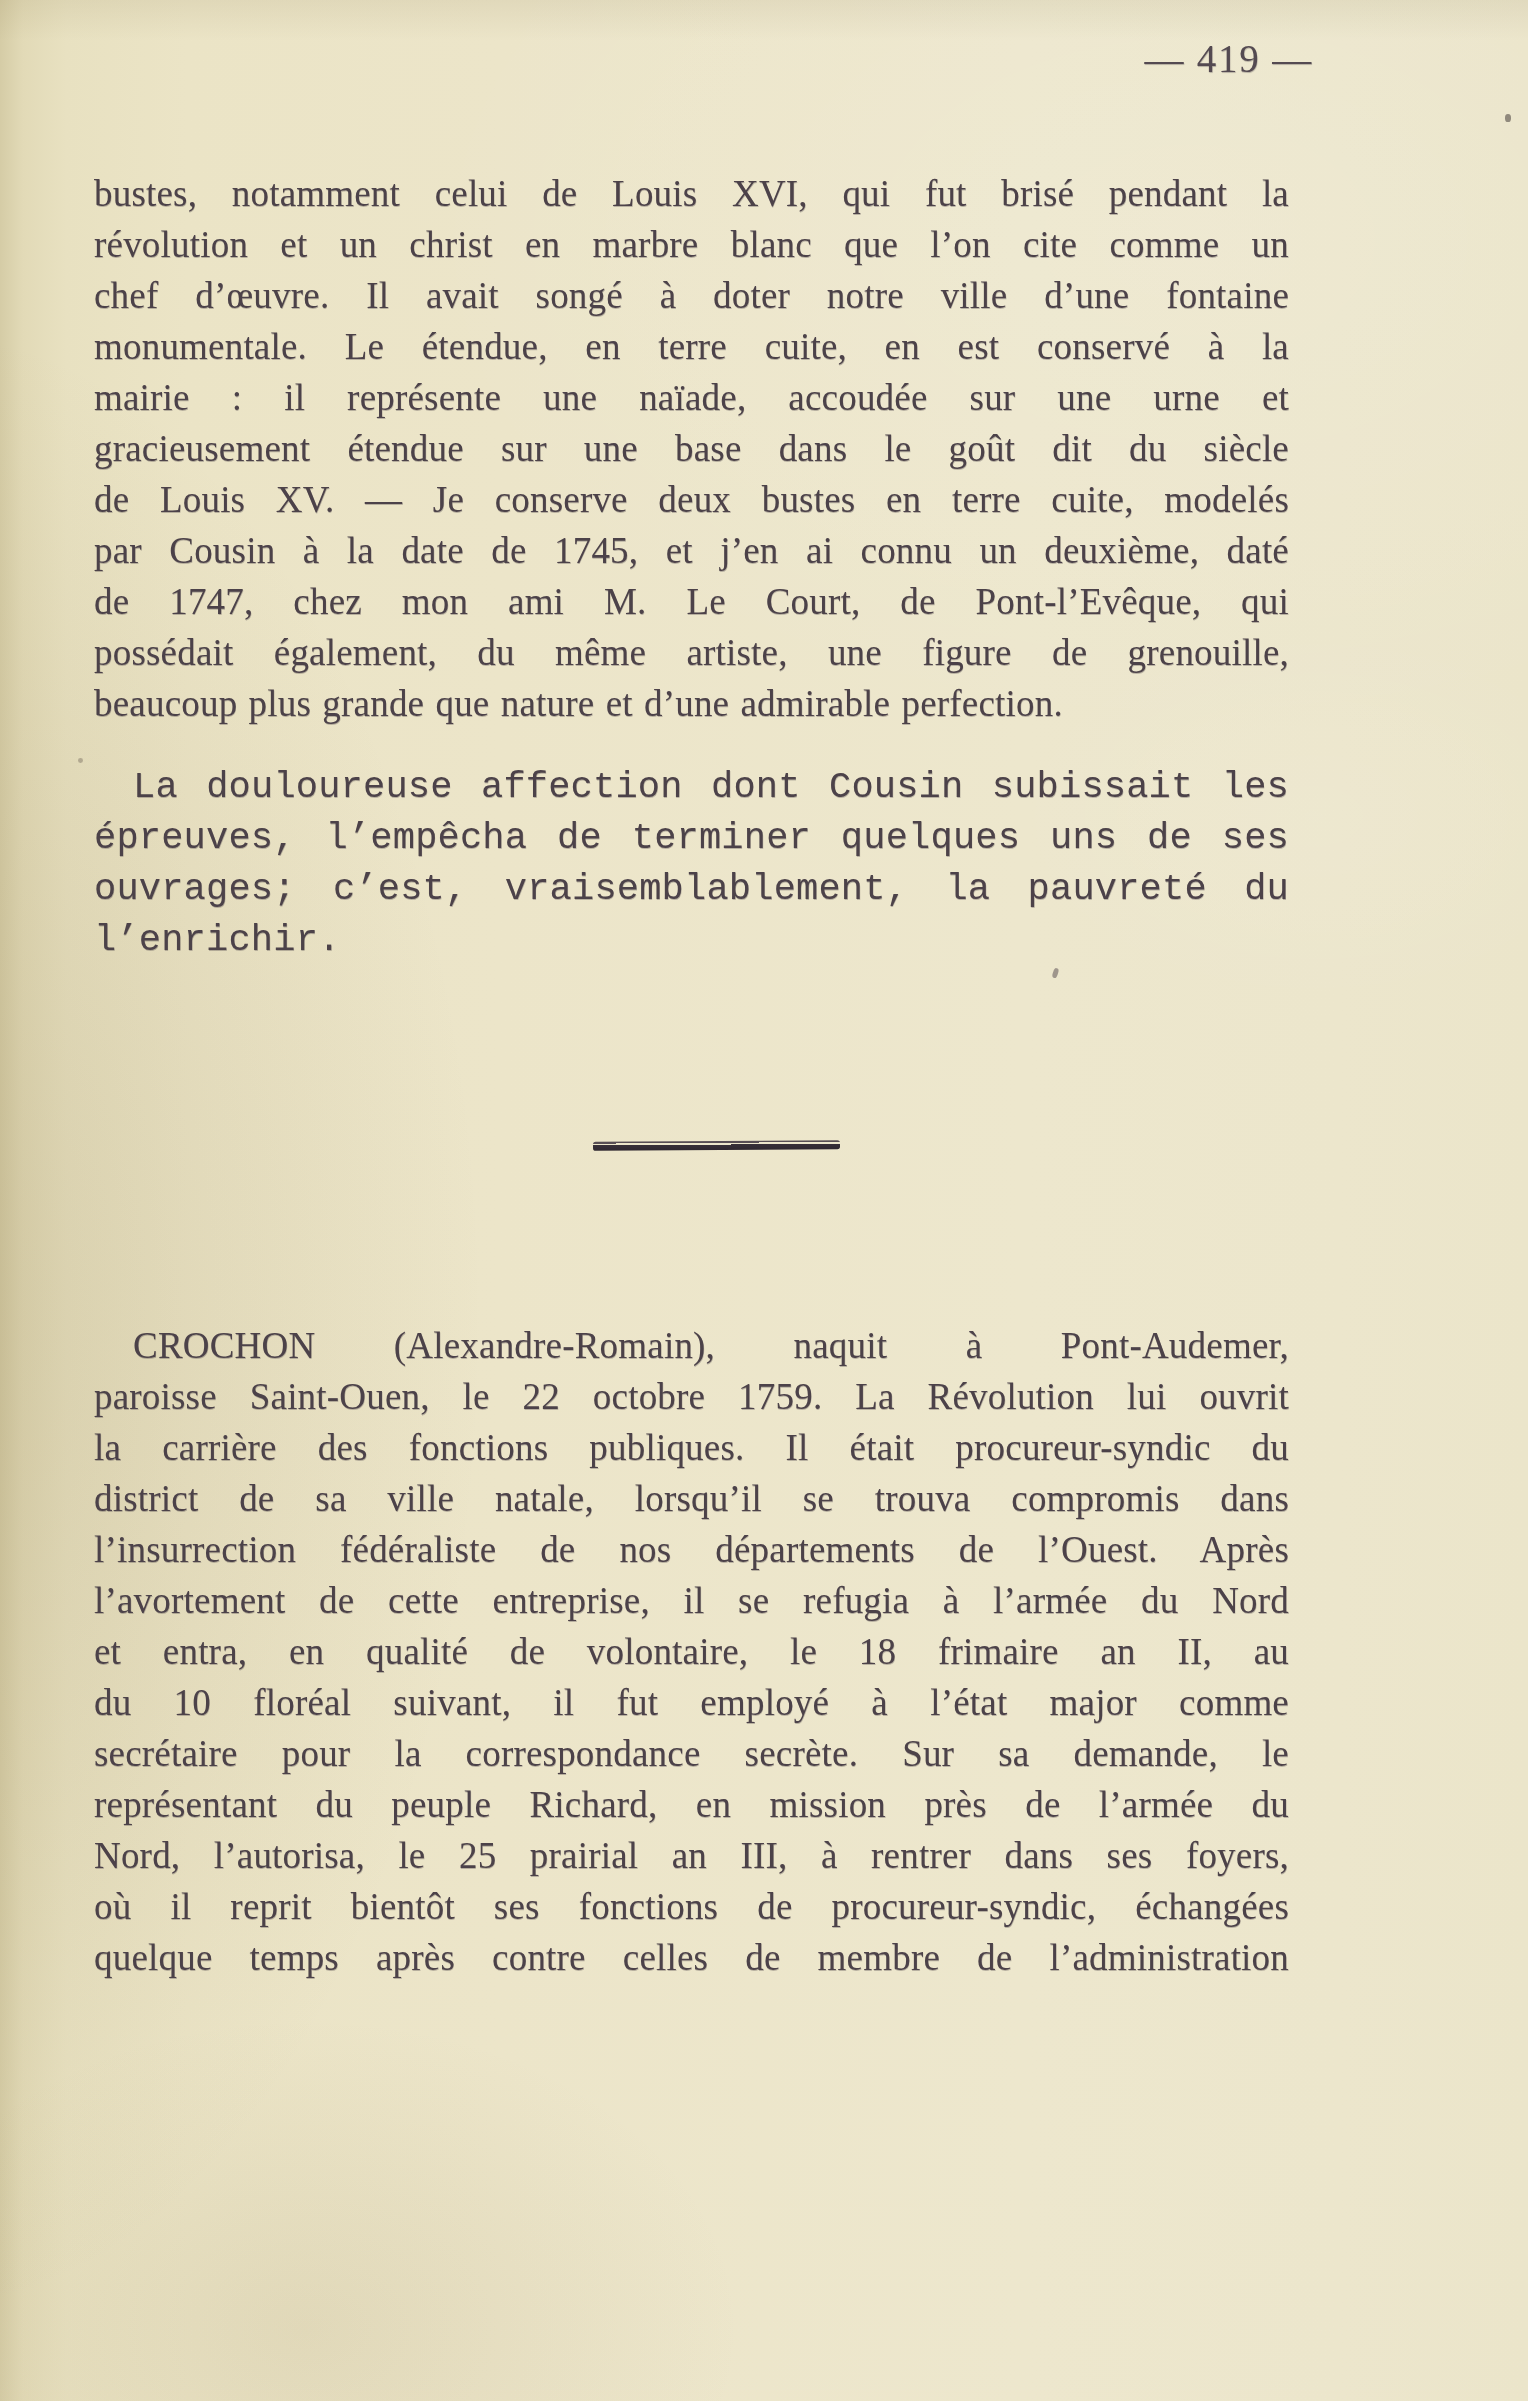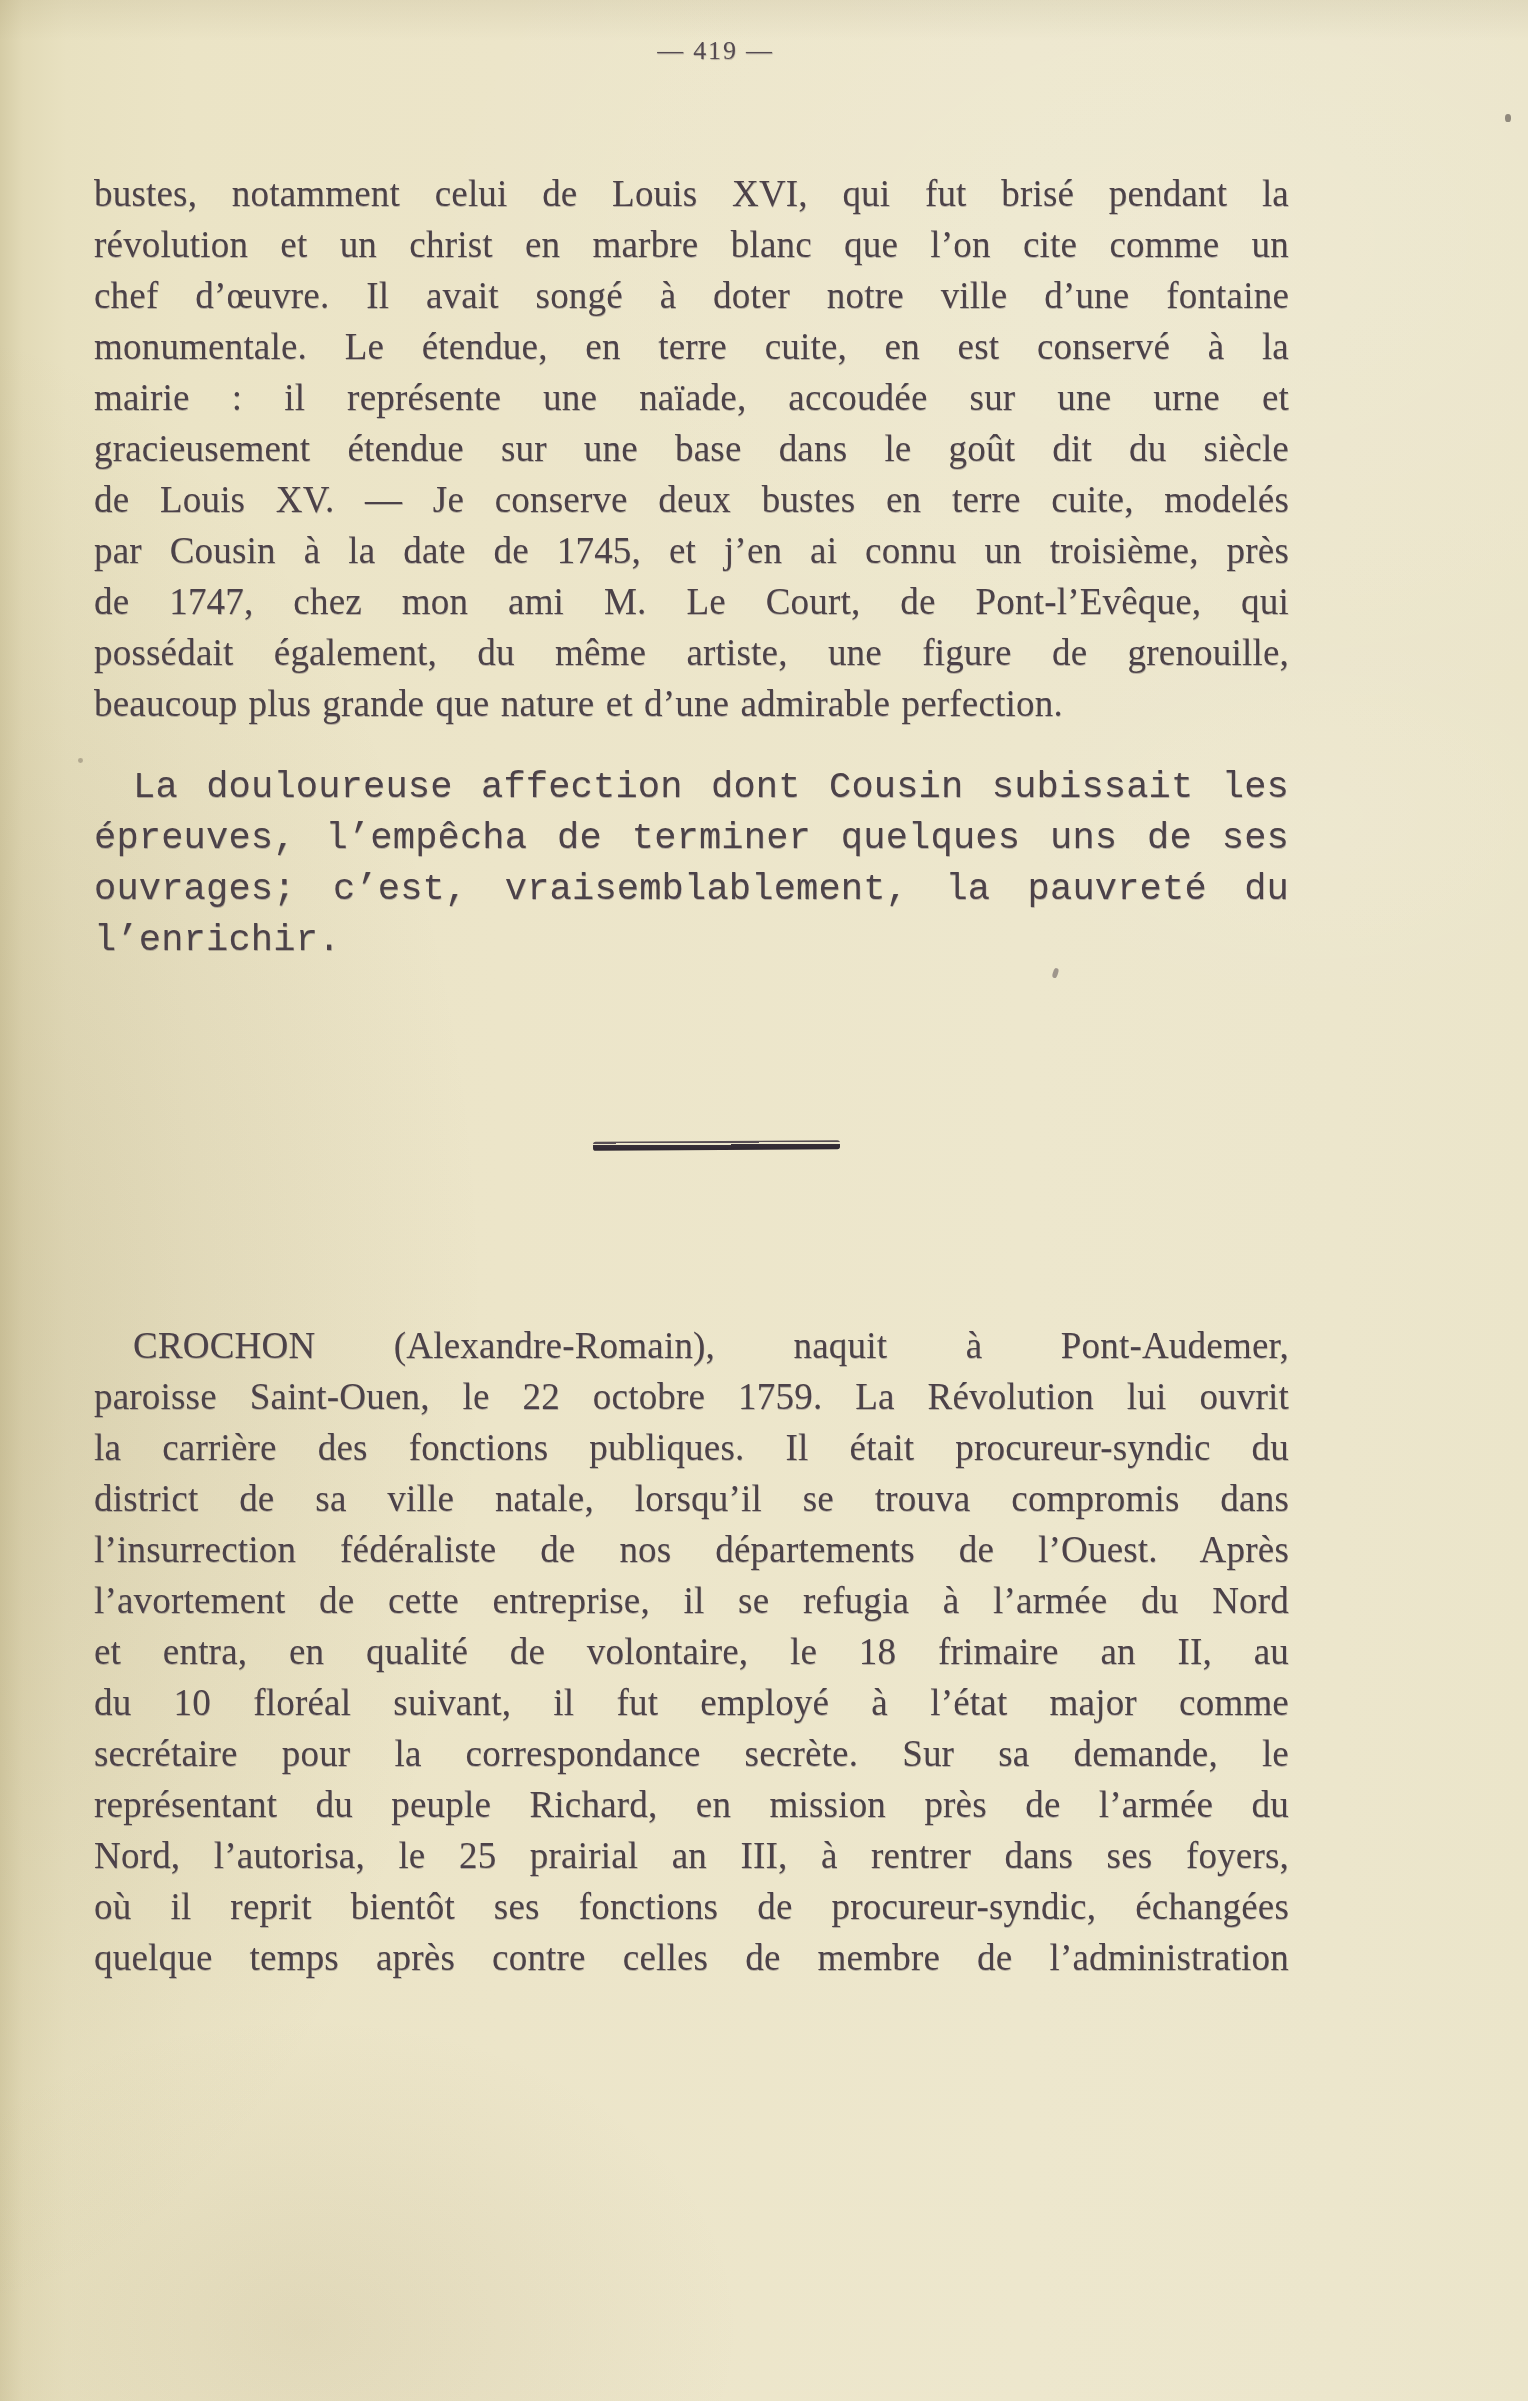--- a/index.html
+++ b/index.html
@@ -19,22 +19,22 @@
       linear-gradient(180deg, rgba(125,108,62,0.10) 0px, rgba(125,108,62,0.0) 41px),
       linear-gradient(90deg, #d5cca6 0px, #e2dab7 23px, #e8e1c1 66px, #ebe4c6 187px,
                       #ece5c9 499px, #ede7cd 1025px, #ece6cc 1338px, #ebe5ca 1528px);
     font-family: "Liberation Serif", "DejaVu Serif", serif;
     color: #4c4249;
   }
   .header {
     position: absolute;
     left: 94px; width: 1195px; top: 36px;
     transform: translateX(24px);
-    text-align: center;
-    font-size: 26px;
+    text-align: right;
+    font-size: 39px;
     letter-spacing: 1.8px;
     color: #544a51;
     text-shadow: 0.5px 0.7px 0.7px rgba(84,74,81,0.35);
   }
   .para {
     position: absolute;
     left: 94px; width: 1195px;
     font-size: 37px;
     letter-spacing: 0.2px;
     word-spacing: 1.8px;
@@ -86,21 +86,21 @@
 
   <div class="para p1">
 
   <div class="line stretch">bustes, notamment celui de Louis XVI, qui fut brisé pendant la</div>
       <div class="line stretch">révolution et un christ en marbre blanc que l’on cite comme un</div>
       <div class="line stretch">chef d’œuvre. Il avait songé à doter notre ville d’une fontaine</div>
       <div class="line stretch">monumentale. Le étendue, en terre cuite, en est conservé à la</div>
       <div class="line stretch">mairie : il représente une naïade, accoudée sur une urne et</div>
       <div class="line stretch">gracieusement étendue sur une base dans le goût dit du siècle</div>
       <div class="line stretch">de Louis XV. — Je conserve deux bustes en terre cuite, modelés</div>
-      <div class="line stretch">par Cousin à la date de 1745, et j’en ai connu un troisième, près</div>
+      <div class="line stretch">par Cousin à la date de 1745, et j’en ai connu un deuxième, daté</div>
       <div class="line stretch">de 1747, chez mon ami M. Le Court, de Pont-l’Evêque, qui</div>
       <div class="line stretch">possédait également, du même artiste, une figure de grenouille,</div>
       <div class="line">beaucoup plus grande que nature et d’une admirable perfection.</div>
     </div>
 
   <div class="para p2">
 
   <div class="line stretch indent">La douloureuse affection dont Cousin subissait les fréquentes</div>
       <div class="line stretch">épreuves, l’empêcha de terminer quelques uns de ses derniers</div>
       <div class="line stretch">ouvrages; c’est, vraisemblablement, la pauvreté du budget</div>

